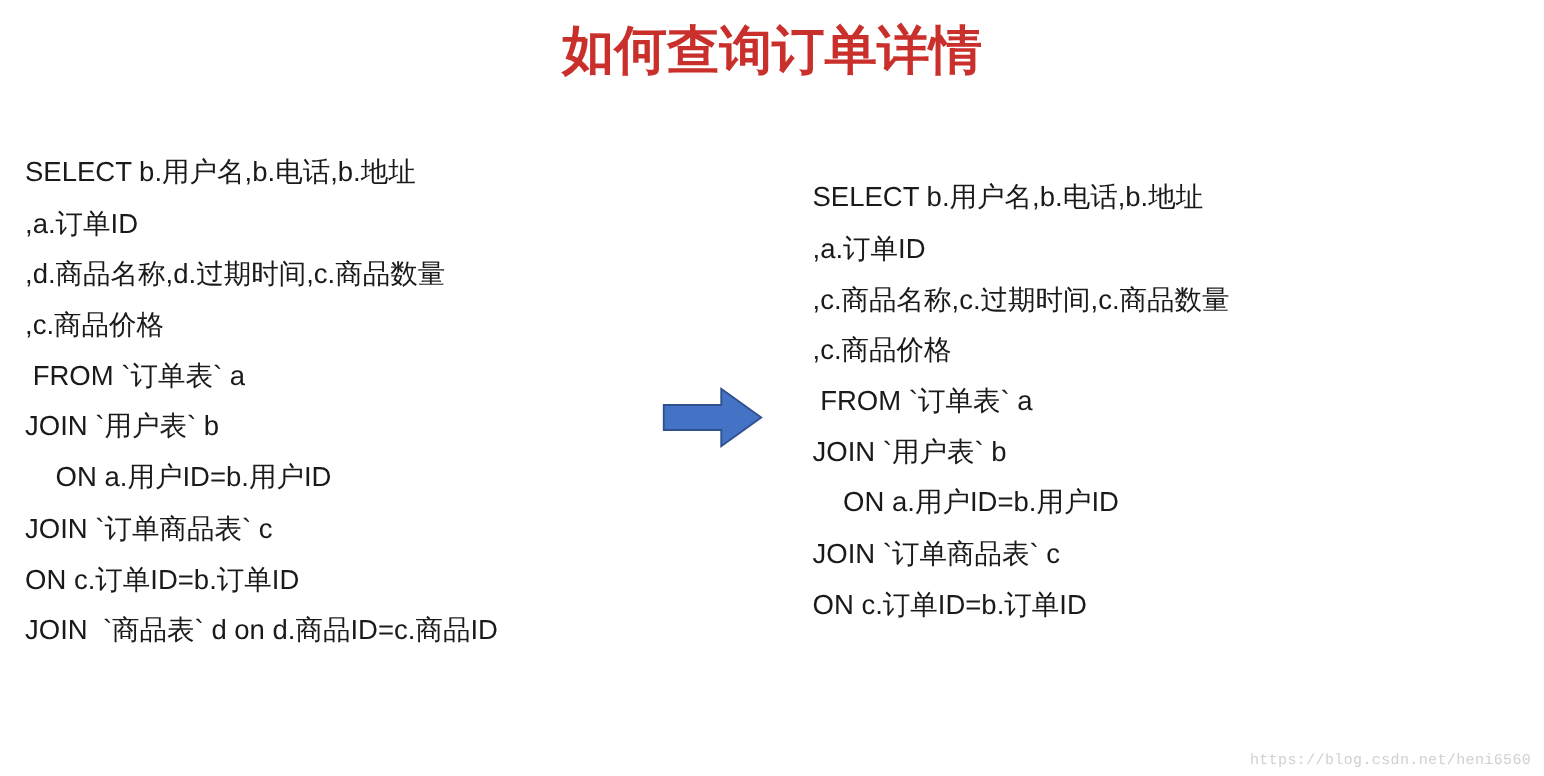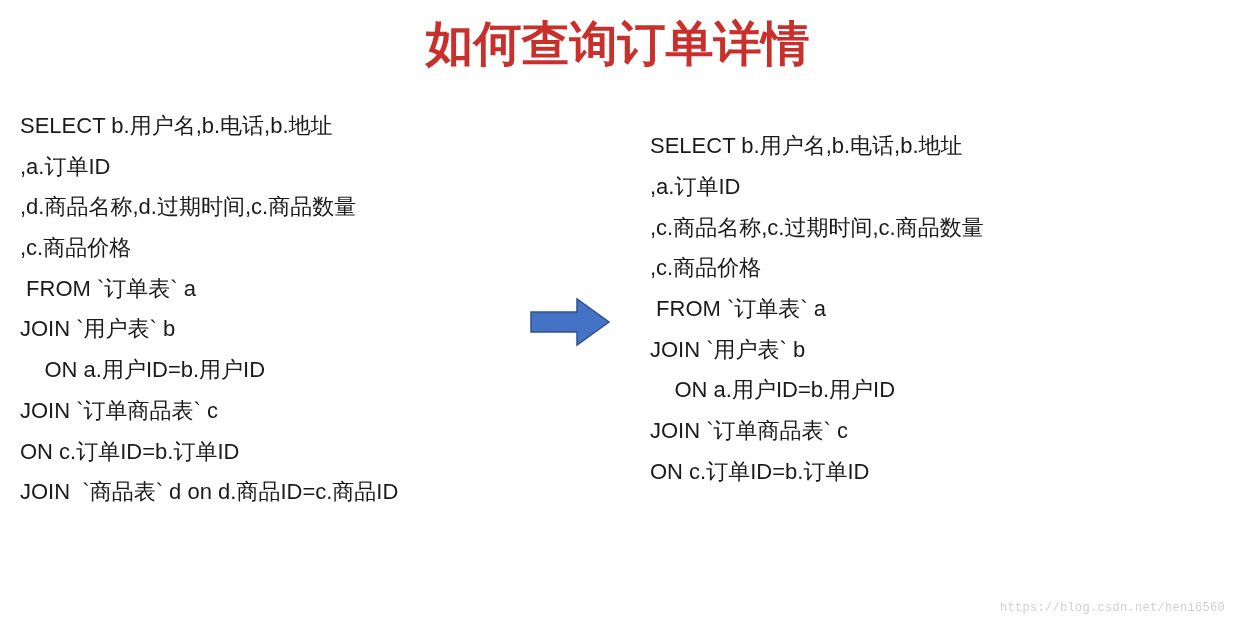--- a/index.html
+++ b/index.html
@@ -11,29 +11,30 @@
       width: 1235px;
       height: 621px;
       background: #ffffff;
       font-family: "Microsoft YaHei", "SimSun", -apple-system, sans-serif;
       position: relative;
       overflow: hidden;
     }
     .title {
       text-align: center;
       color: #c9302c;
-      font-size: 48px;
+      font-size: 42px;
       font-weight: bold;
       padding-top: 12px;
       padding-bottom: 30px;
     }
     .content-row {
       display: flex;
       align-items: center;
       padding: 0 20px;
+      margin-top: 20px;
     }
     .code-block {
       color: #1a1a1a;
       font-size: 22px;
       line-height: 1.85;
       white-space: pre;
       font-family: "Microsoft YaHei", "SimSun", -apple-system, sans-serif;
     }
     .code-left {
       flex: 0 0 480px;

